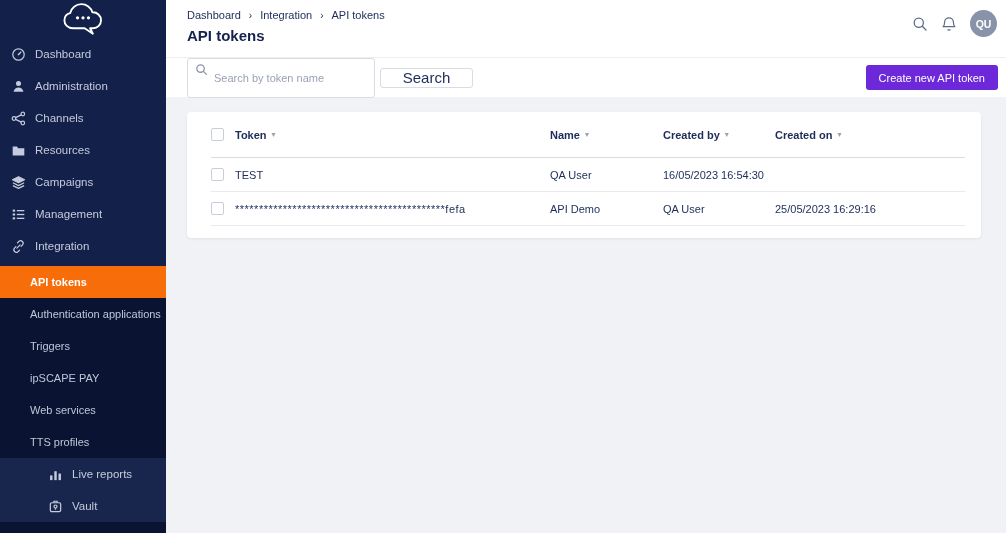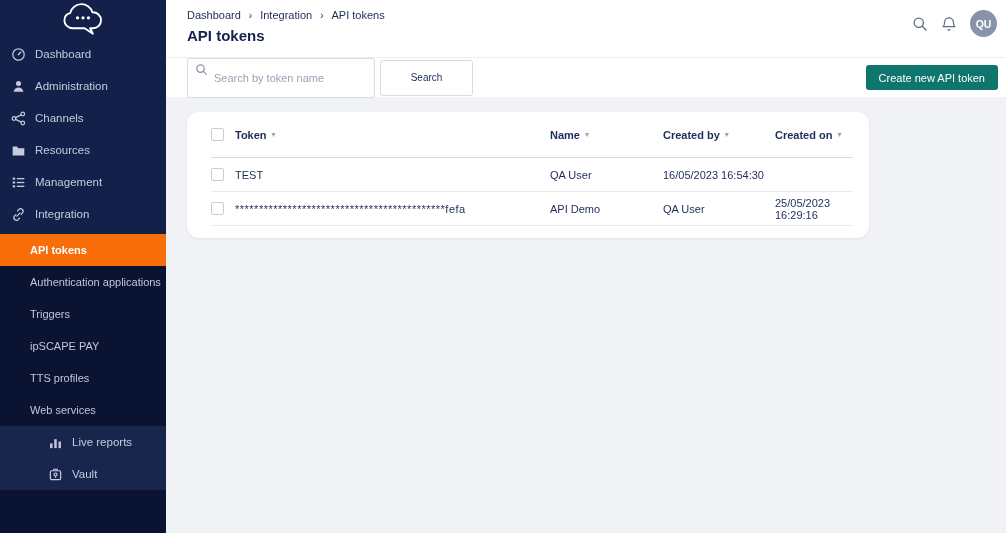--- a/index.html
+++ b/index.html
@@ -37,29 +37,29 @@
   .avatar { width:27px; height:27px; border-radius:50%; background:#8893aa; color:#fff;
     font-size:10.5px; font-weight:bold; display:flex; align-items:center; justify-content:center; cursor:pointer; }
 
   .toolbar { height:39px; background:#fff; display:flex; align-items:center;
     padding:0 8px 0 21px; flex:none; }
   .search-wrap { position:relative; }
   .search-input { width:188px; height:40px; border:1px solid #d9dce3; border-radius:3px;
     padding:0 8px 0 26px; font-size:11px; color:#1d2c59; outline:none; background:#fff; }
   .search-input::placeholder { color:#9aa2b3; }
   .search-icon-in { position:absolute; left:8px; top:5px; pointer-events:none; display:flex; }
-  .search-btn { margin-left:5px; width:93px; height:36px; background:#fff; border:1px solid #d9dce3;
-    border-radius:3px; font-size:10px; color:#1d2c59; cursor:pointer;
+  .search-btn { margin-left:5px; width:93px; height:20px; background:#fff; border:1px solid #d9dce3;
+    border-radius:3px; font-size:15px; color:#1d2c59; cursor:pointer;
     font-family:"Liberation Sans","DejaVu Sans",sans-serif; }
-  .create-btn { margin-left:auto; height:25px; padding:0 13px; background:#0f766e; color:#fff;
+  .create-btn { margin-left:auto; height:25px; padding:0 13px; background:#6d28d9; color:#fff;
     border:none; border-radius:3px; font-size:11px; cursor:pointer;
     font-family:"Liberation Sans","DejaVu Sans",sans-serif; }
 
   .content { flex:1; padding:15px 10px 0 21px; }
-  .card { width:682px; background:#fff; border-radius:12px;
+  .card { width:794px; background:#fff; border-radius:4px;
     box-shadow:0 1px 3px rgba(20,30,60,.08); padding:0 16px 12px 24px; }
   .trow { display:grid; grid-template-columns:24px 315px 113px 112px 1fr; align-items:center; }
   .thead { height:46px; border-bottom:1px solid #d8dbe1; font-size:11px; font-weight:bold; color:#1d2c59; }
   .tr { height:34px; border-bottom:1px solid #e8eaee; font-size:11px; color:#1d2c59; }
   .cb { width:13px; height:13px; border:1px solid #c9cdd6; border-radius:2px; background:#fff; cursor:pointer; }
   .col-label { display:flex; align-items:center; cursor:pointer; }
   .sort { color:#9aa1b2; font-size:8px; margin-left:5px; }
   .token-cell { letter-spacing:.5px; }
 </style>
 </head>
@@ -117,20 +117,29 @@
 
       <div class="nav-item">
         <span class="ico">
           <svg width="15" height="15" viewBox="0 0 16 16" fill="#c5cbdc">
             <path d="M1.8 3.8h4.5l1.4 1.7h6.5v7.7H1.8z"></path>
           </svg>
         </span>
         <span>Resources</span>
       </div>
 
+      <div class="nav-item">
+        <span class="ico">
+          <svg width="15" height="15" viewBox="0 0 16 16" fill="none" stroke="#c5cbdc" stroke-width="1.3" stroke-linejoin="round">
+            <path d="M8 1.8L14.4 5 8 8.2 1.6 5z" fill="#c5cbdc"></path>
+            <path d="M2 8.3L8 11.3l6-3M2 11.3L8 14.3l6-3"></path>
+          </svg>
+        </span>
+        <span>Campaigns</span>
+      </div>
 
       <div class="nav-item">
         <span class="ico">
           <svg width="15" height="15" viewBox="0 0 16 16" fill="#c5cbdc">
             <rect x="1.8" y="2.8" width="2.6" height="2.2"></rect>
               <rect x="6.2" y="3.2" width="8" height="1.4"></rect>
             <rect x="1.8" y="6.9" width="2.6" height="2.2"></rect>
               <rect x="6.2" y="7.3" width="8" height="1.4"></rect>
             <rect x="1.8" y="11" width="2.6" height="2.2"></rect>
               <rect x="6.2" y="11.4" width="8" height="1.4"></rect>
@@ -158,24 +167,24 @@
       <div class="sub-item">
         <span>Authentication applications</span>
       </div>
       <div class="sub-item">
         <span>Triggers</span>
       </div>
       <div class="sub-item">
         <span>ipSCAPE PAY</span>
       </div>
       <div class="sub-item">
+        <span>Web services</span>
+      </div>
+      <div class="sub-item">
         <span>TTS profiles</span>
-      </div>
-      <div class="sub-item">
-        <span>Web services</span>
       </div>
     </div>
 
     <div class="nav-footer">
       <div class="nav-item">
         <span class="ico">
           <svg width="15" height="15" viewBox="0 0 16 16" fill="#c5cbdc">
             <rect x="2.2" y="9" width="2.6" height="5"></rect>
               <rect x="6.7" y="4.5" width="2.6" height="9.5"></rect>
               <rect x="11.2" y="7" width="2.6" height="7"></rect>

